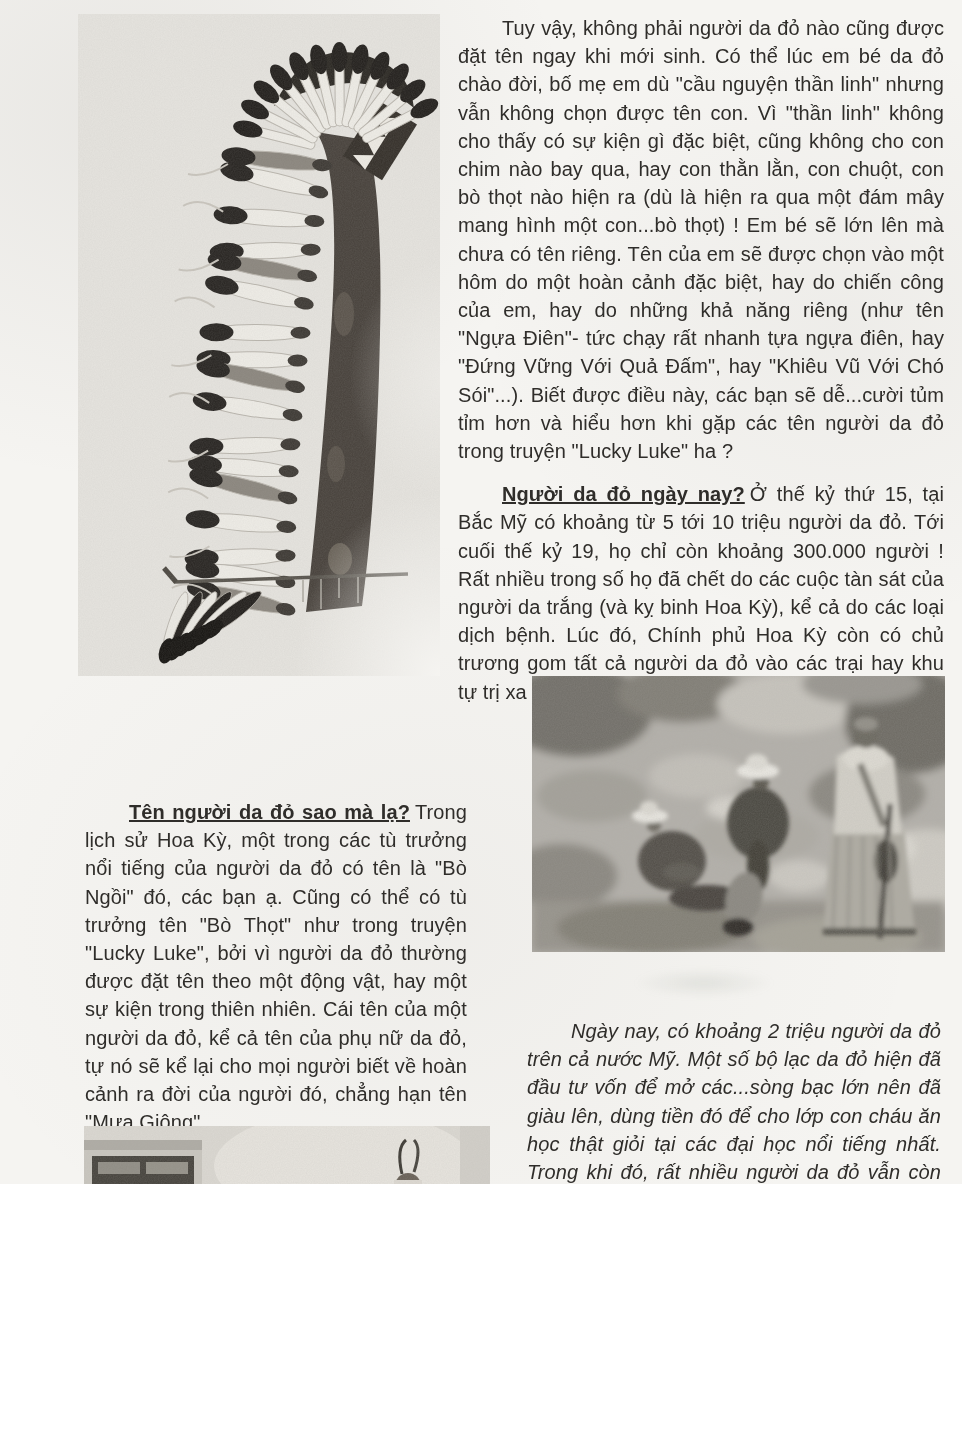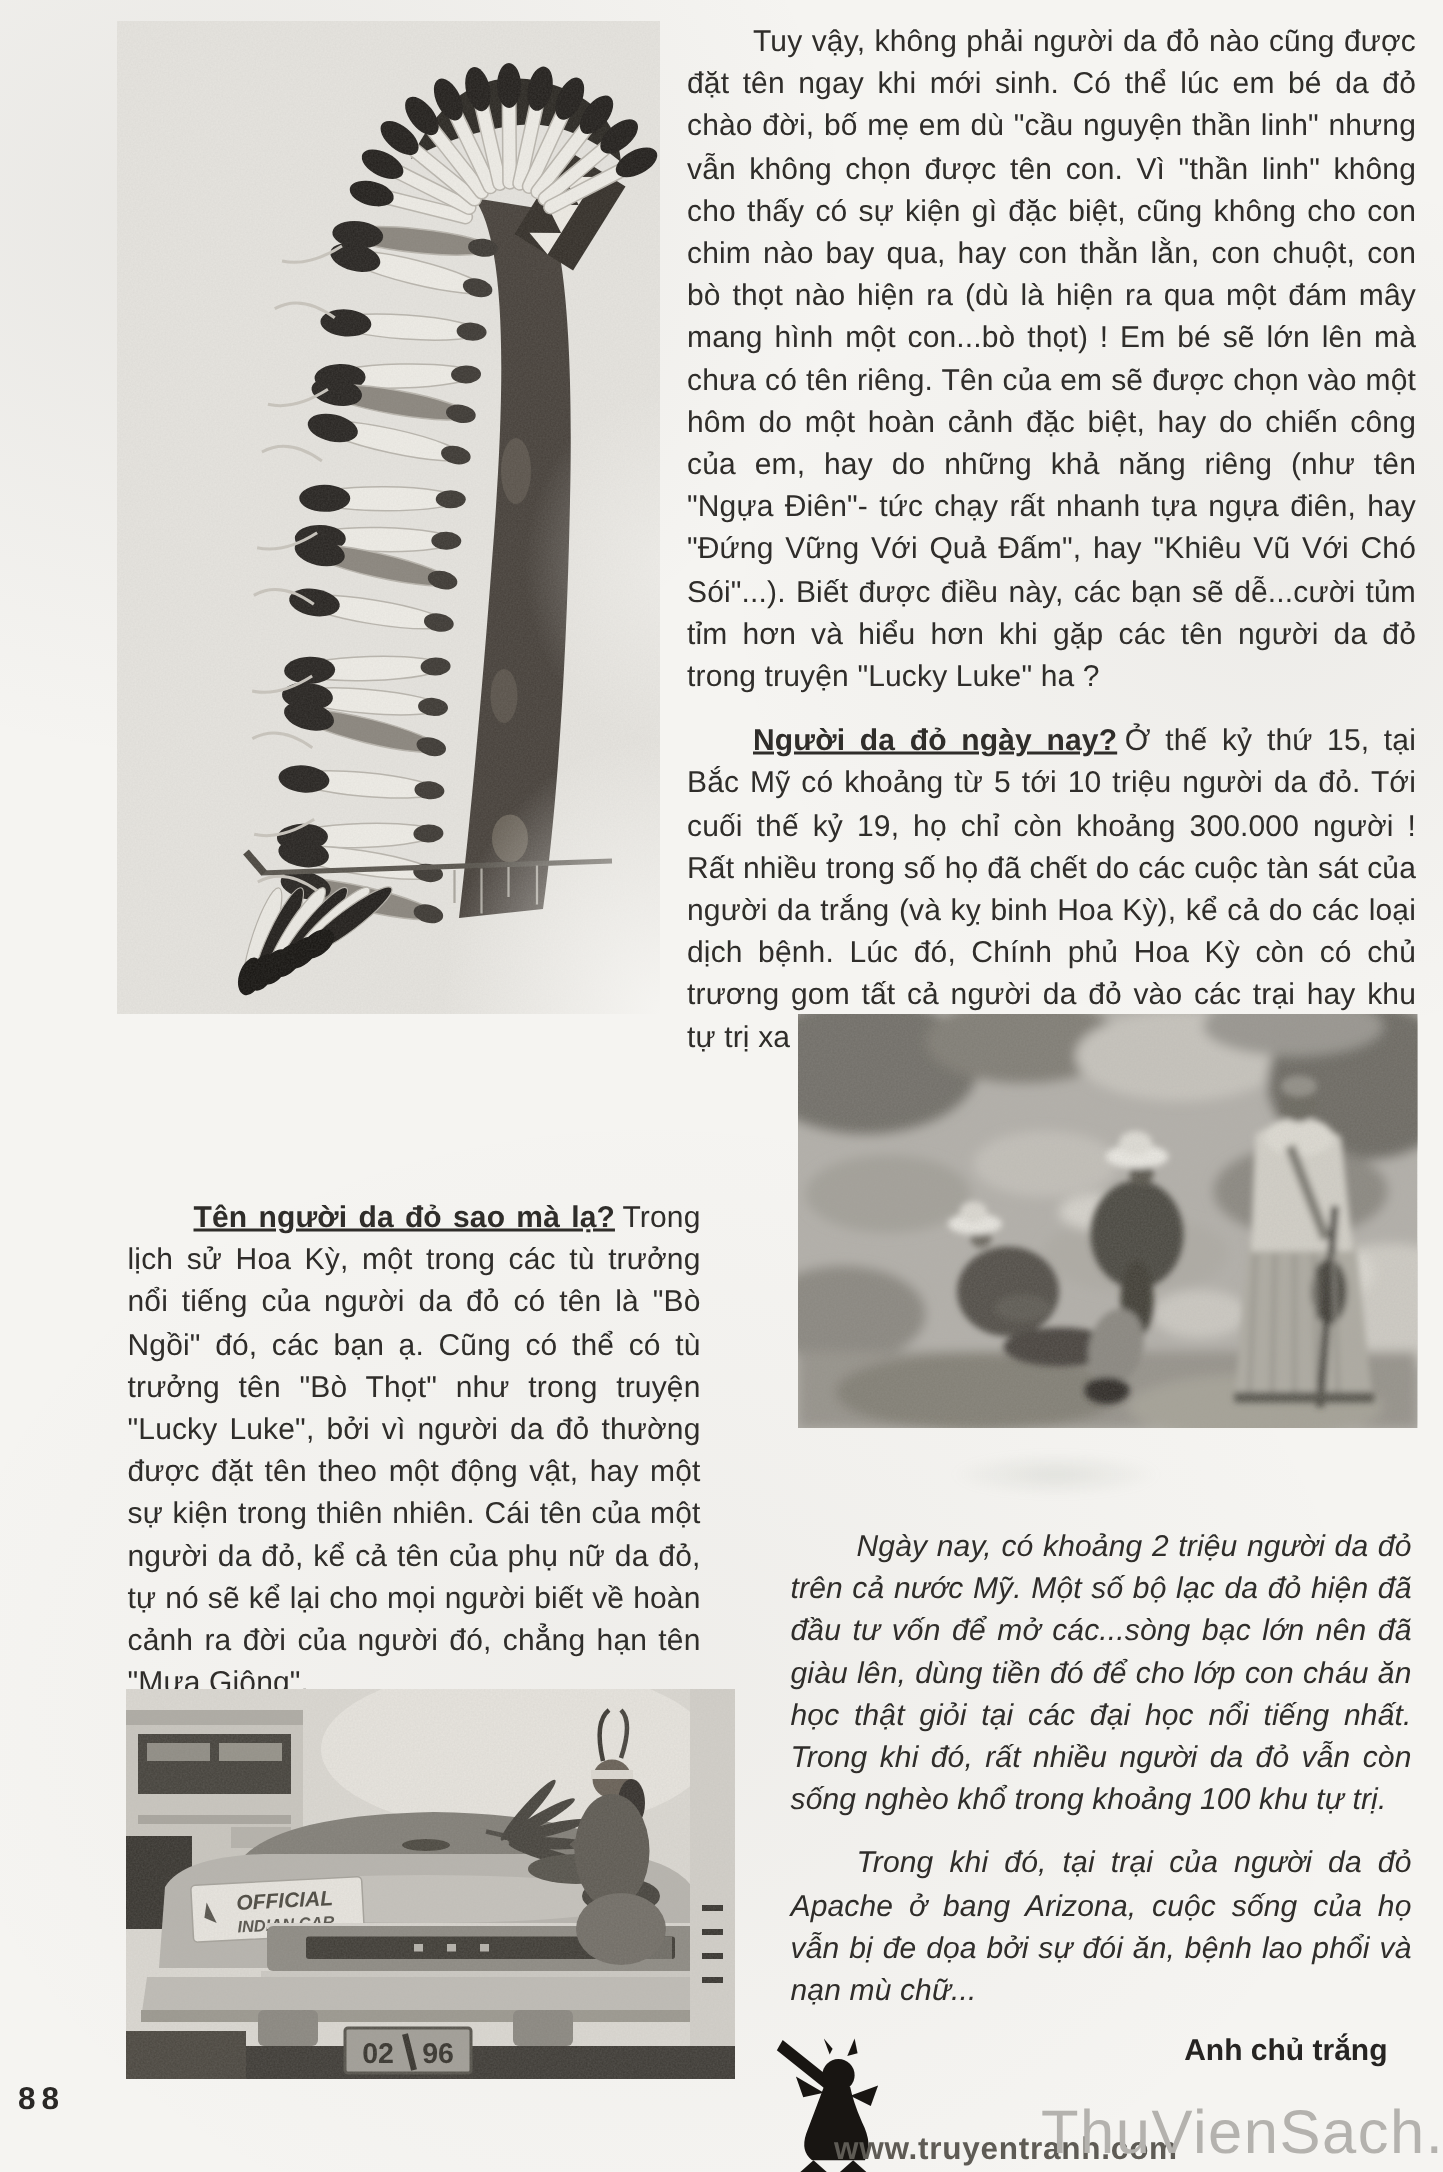--- a/index.html
+++ b/index.html
@@ -1,17 +1,17 @@
 <!DOCTYPE html>
 <html><head>
 <meta charset="utf-8">
 <style>
   html,body{margin:0;padding:0;background:#ffffff;}
   .page{
-    position:relative;width:962px;height:1448px;overflow:hidden;
+    position:relative;width:962px;height:1184px;overflow:hidden;
     font-family:"Liberation Sans",sans-serif;color:#2f2d2a;
     background:
       radial-gradient(ellipse 620px 520px at 14% 10%, rgba(118,113,105,0.10), rgba(118,113,105,0) 70%),
       radial-gradient(ellipse 520px 420px at 88% 28%, rgba(118,113,105,0.06), rgba(118,113,105,0) 70%),
       radial-gradient(ellipse 700px 560px at 45% 78%, rgba(118,113,105,0.05), rgba(118,113,105,0) 70%),
       #f5f4f1;
   }
   .tb{position:absolute;text-align:justify;font-size:20px;line-height:28.2px;letter-spacing:0.1px;}
   .tb p{margin:0 0 15px;text-indent:44px;}
   .lead{font-weight:bold;padding-right:5px;text-decoration:underline;}

